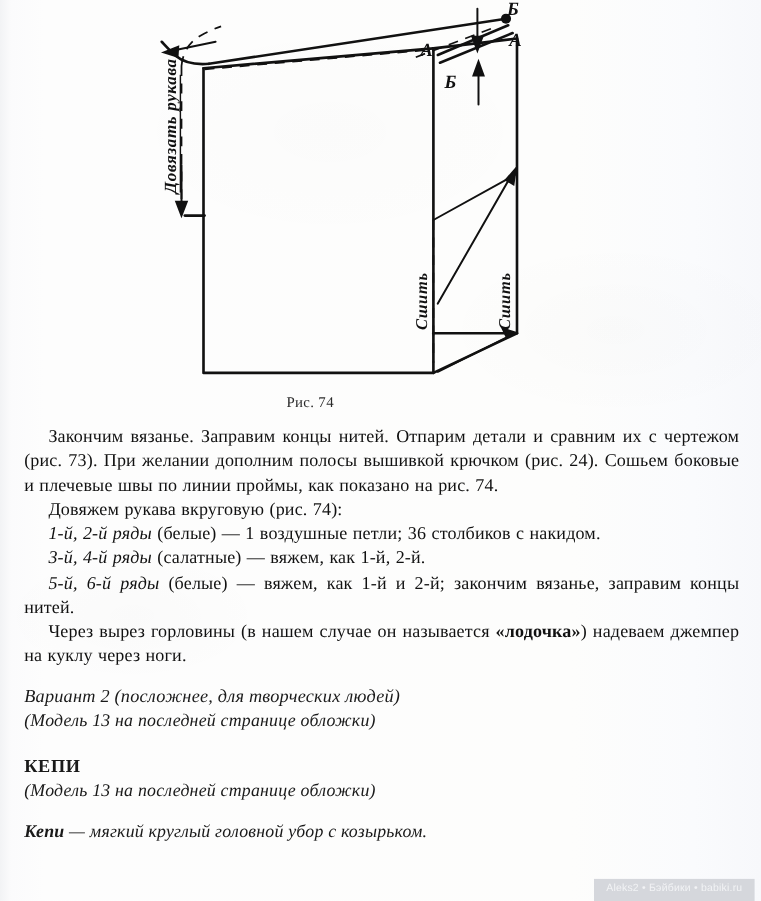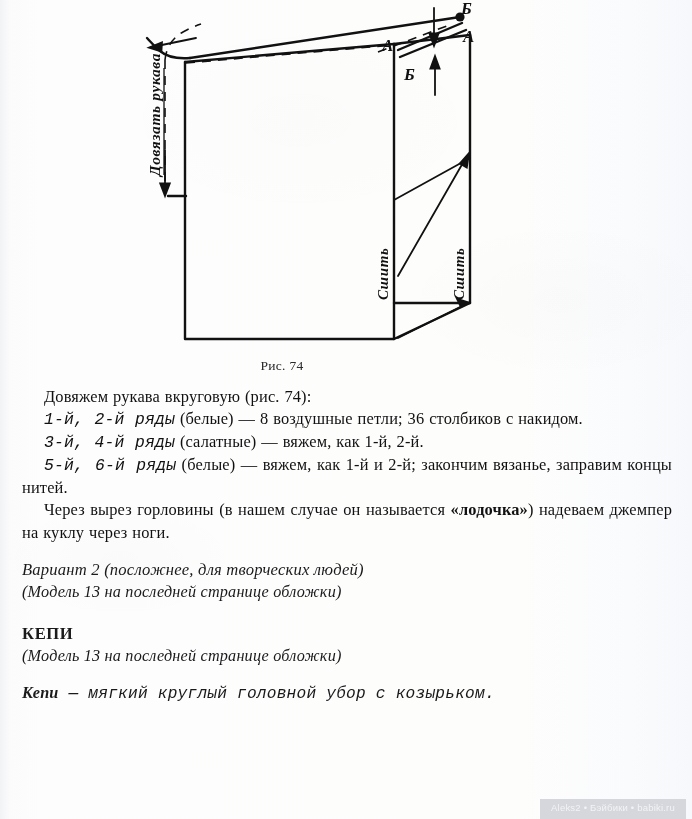--- a/index.html
+++ b/index.html
@@ -59,21 +59,21 @@
     font-size: 16.4px;
     line-height: 22.1px;
     text-align: justify;
     text-align-last: left;
     letter-spacing: 0.15px;
     color: #111;
     word-spacing: 0.6px;
   }
   .para.indent { text-indent: 22px; }
   .para.nojust { text-align: left; }
-  .it { font-style: italic; font-family: Liberation Mono, monospace; }
+  .it { font-style: italic; }
   .bi { font-style: italic; font-weight: bold; }
   .bd { font-weight: bold; }
   .gap-md { height: 15px; }
   .gap-lg { height: 20px; }
   .head-bi {
     margin: 0;
     font-size: 16.6px;
     line-height: 22px;
     font-style: italic;
     font-weight: normal;
@@ -206,25 +206,26 @@
       <text class="hw" x="0" y="0" font-size="15" letter-spacing="0.6" transform="translate(388,300) rotate(-90)">Сшить</text>
 
       <text class="hw" x="0" y="0" font-size="15" letter-spacing="0.6" transform="translate(464,300) rotate(-90)">Сшить</text>
     </svg>
 
     <div class="fig-caption">Рис. 74</div>
   </div>
 
   <div id="body-text">
 
+    <p class="para indent">Закончим вязанье. Заправим концы нитей. Отпарим детали и сравним их с чертежом (рис. 73). При желании дополним полосы вышивкой крючком (рис. 24). Сошьем боковые и плечевые швы по линии проймы, как показано на рис. 74.</p>
 
     <p class="para indent nojust">Довяжем рукава вкруговую (рис. 74):</p>
 
     <p class="para indent nojust">
-      <span class="it">1-й, 2-й ряды</span><span> (белые)  — 8 воздушные петли; 36 столбиков с накидом.</span>
+      <span class="it">1-й, 2-й ряды</span><span> (белые)  — 1 воздушные петли; 36 столбиков с накидом.</span>
     </p>
 
     <p class="para indent nojust">
       <span class="it">3-й, 4-й ряды</span><span> (салатные) — вяжем, как 1-й, 2-й.</span>
     </p>
 
     <p class="para indent">
       <span class="it">5-й, 6-й ряды</span><span> (белые) — вяжем, как 1-й и 2-й; закончим вязанье, заправим концы нитей.</span>
     </p>
 

